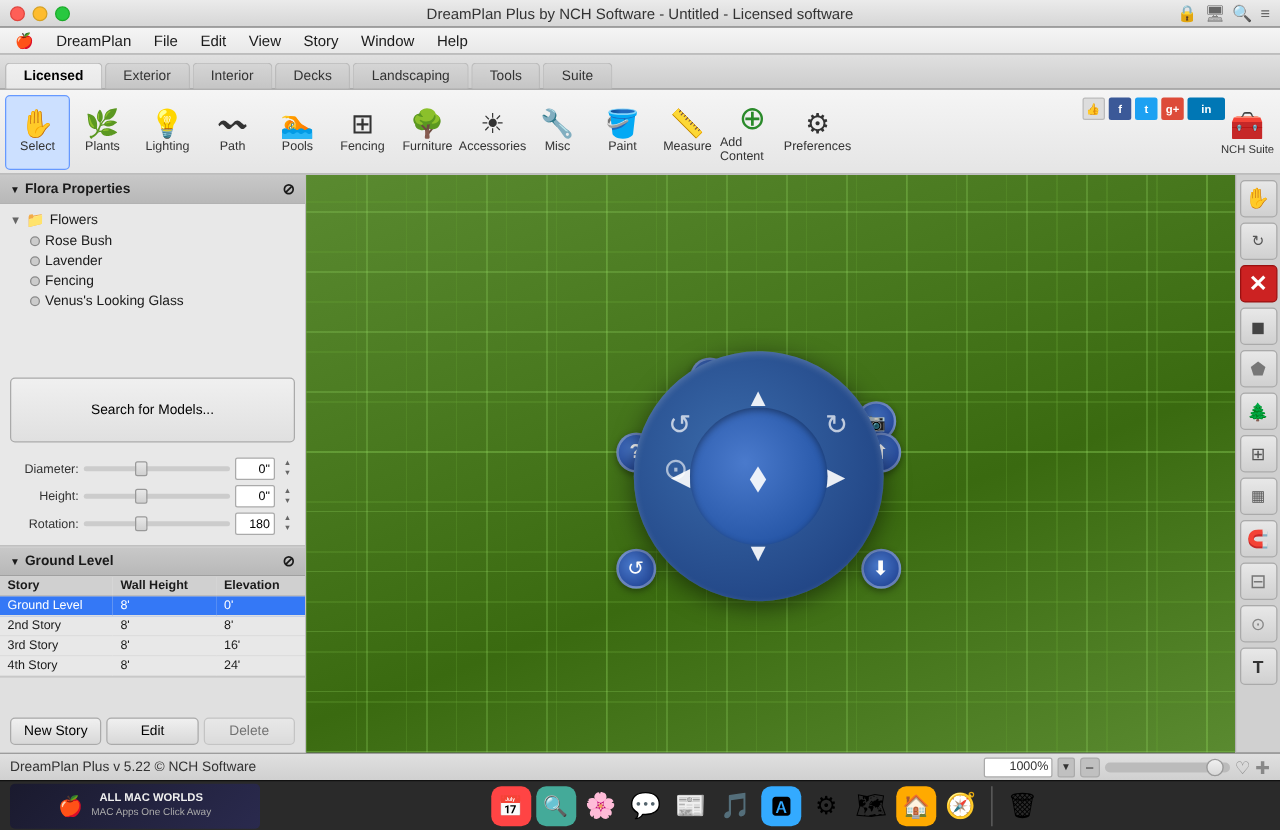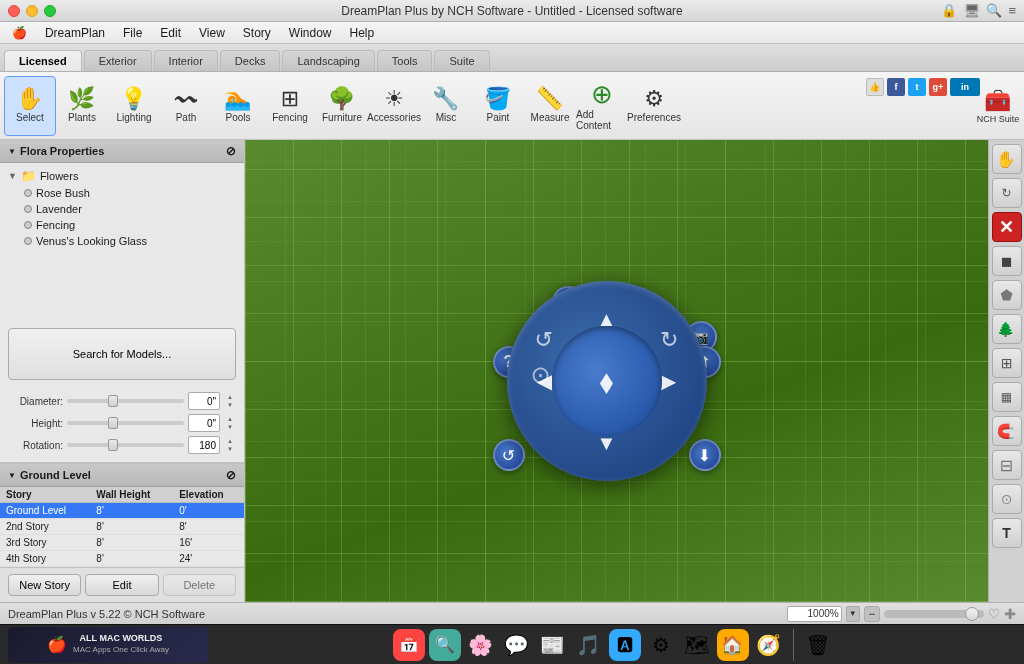--- a/index.html
+++ b/index.html
@@ -151,21 +151,21 @@
     .stories-table tr.active td { background: #3478f6; color: white; }
 
     
     .story-actions {
       display: flex; gap: 4px; padding: 6px 8px; background: #e0e0e0;
       border-top: 1px solid #c0c0c0;
     }
     .story-btn {
       flex: 1; padding: 4px 6px; font-size: 11px; cursor: pointer;
       background: linear-gradient(to bottom, #f0f0f0, #d8d8d8);
-      border: 1px solid #aaa; border-radius: 4px; text-align: center;
+      border: 1px solid #aaa; border-radius: 4px; text-align: center; margin-top: 26px;
     }
     .story-btn.disabled { opacity: 0.5; cursor: default; }
 
     
     .canvas-area {
       flex: 1;
       position: relative;
       overflow: hidden;
       background: #4a7a2a;
     }

